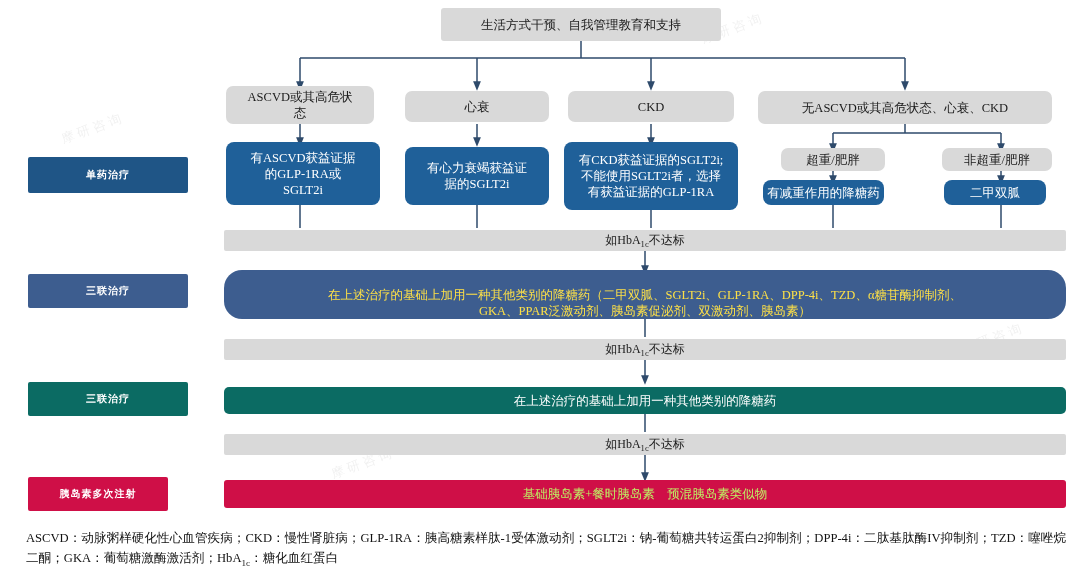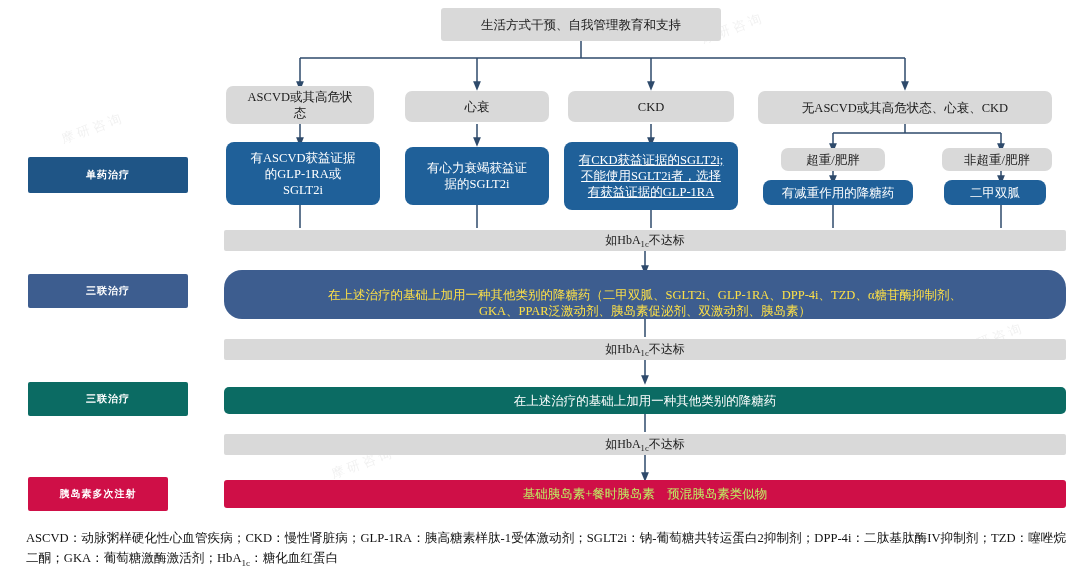--- a/index.html
+++ b/index.html
@@ -210,26 +210,26 @@
 
   <div class="node blue" style="left:226px; top:142px; width:154px; height:63px;">
     <span>有ASCVD获益证据
 的GLP-1RA或
 SGLT2i</span>
   </div>
   <div class="node blue" style="left:405px; top:147px; width:144px; height:58px;">
     <span>有心力衰竭获益证
 据的SGLT2i</span>
   </div>
-  <div class="node blue" style="left:564px; top:142px; width:174px; height:68px;text-decoration:underline;">
+  <div class="node blue" style="left:564px; top:142px; width:174px; height:68px;">
     <span>有CKD获益证据的SGLT2i;
 不能使用SGLT2i者，选择
 有获益证据的GLP-1RA</span>
   </div>
-  <div class="node blue" style="left:763px; top:180px; width:150px; height:25px;">
+  <div class="node blue" style="left:763px; top:180px; width:121px; height:25px;">
     <span>有减重作用的降糖药</span>
   </div>
   <div class="node blue" style="left:944px; top:180px; width:102px; height:25px;">
     <span>二甲双胍</span>
   </div>
 
   <div class="rail rail-mono" style="left:28px; top:157px; width:160px; height:36px;">
     <span>单药治疗</span>
   </div>
   <div class="rail rail-dual" style="left:28px; top:274px; width:160px; height:34px;">

